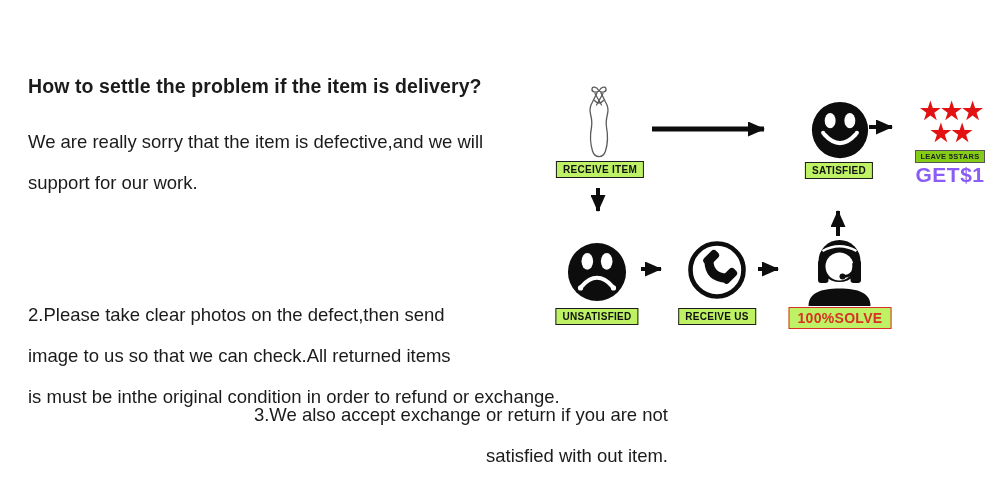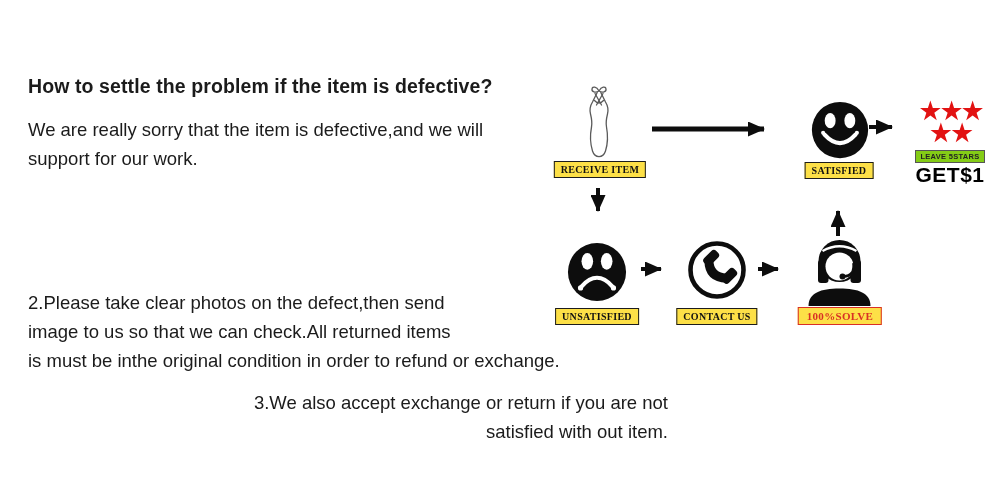--- a/index.html
+++ b/index.html
@@ -6,50 +6,50 @@
   #canvas{
     position:relative;width:1000px;height:495px;background:#ffffff;
     font-family:"Liberation Sans","DejaVu Sans",sans-serif;color:#1b1b1b;overflow:hidden;
   }
   
   .heading{
     position:absolute;left:28px;top:72px;width:560px;
     font-size:19.5px;font-weight:bold;line-height:29px;letter-spacing:.1px;
   }
   .para{position:absolute;left:28px;width:640px;font-size:18.5px;line-height:29px;}
-  .para div{white-space:nowrap;}
+  .para div{white-space:nowrap;margin-top:12px;}
   #p-intro{top:115px;}
   #p-1{top:214px;}
   #p-2{top:288px;}
   #p-3{top:388px;text-align:right;}
   
   .node-svg{position:absolute;}
   #arrow-layer{position:absolute;left:0;top:0;width:1000px;height:495px;pointer-events:none;}
   .tag{
     position:absolute;transform:translateX(-50%);
-    border:1.6px solid #1c1c1c;background:#fde047;color:#111;
+    border:1.6px solid #1c1c1c;background:#bef264;color:#111;
     font-size:10px;font-weight:bold;letter-spacing:.3px;
-    padding:2px 6px;white-space:nowrap;font-family:Liberation Serif, serif;
+    padding:2px 6px;white-space:nowrap;
   }
-  .tag.red{border-color:#d93025;color:#d93025;font-size:11px;padding:2px 8px;}
+  .tag.red{border-color:#d93025;color:#d93025;font-size:14px;padding:2px 8px;}
   #stars-block{position:absolute;left:914px;top:101px;width:72px;text-align:center;line-height:0;}
   .star-row{font-size:27px;line-height:21px;color:#e21212;letter-spacing:-3px;white-space:nowrap;}
   .star-row.second{margin-top:1px;}
   .mini-tag{
     display:inline-block;margin-top:6px;border:1.2px solid #555;background:#84cc16;
     font-size:7.5px;font-weight:bold;letter-spacing:.3px;padding:1.5px 4px;line-height:8px;color:#222;
   }
-  #reward-text{font-size:21px;font-weight:bold;line-height:22px;letter-spacing:.5px;color:#000000;margin-top:1px;}
+  #reward-text{font-size:21px;font-weight:bold;line-height:22px;letter-spacing:.5px;color:#8b5cf6;margin-top:1px;}
 </style>
 </head>
 <body>
 
 <div id="canvas">
 
-  <div class="heading">How to settle the problem if the item is defective?</div>
+  <div class="heading">How to settle the problem if the item is delivery?</div>
 
   <div class="para" id="p-intro">
     <div>We are really sorry that the item is defective,and we will</div>
     <div>support for our work.</div>
   </div>
 
   <div class="para" id="p-1">
   </div>
 
   <div class="para" id="p-2">
@@ -117,21 +117,21 @@
   <div class="tag" style="left:597px;top:308px">UNSATISFIED</div>
 
   <svg class="node-svg" style="left:687px;top:240px;width:60px;height:60px" viewBox="-30 -30 60 60">
     <circle cx="0" cy="0" r="26.5" fill="none" stroke="#0d0d0d" stroke-width="4.6"></circle>
     <g transform="rotate(45)">
       <rect x="-17.5" y="-13" width="9.5" height="17" rx="3.5" fill="#0d0d0d"></rect>
       <rect x="8" y="-13" width="9.5" height="17" rx="3.5" fill="#0d0d0d"></rect>
       <path d="M-12.5,-1 Q0,11 12.5,-1" stroke="#0d0d0d" stroke-width="9" fill="none"></path>
     </g>
   </svg>
-  <div class="tag" style="left:717px;top:308px">CONTACT US</div>
+  <div class="tag" style="left:717px;top:308px">RECEIVE US</div>
 
   <svg class="node-svg" style="left:806px;top:240px;width:67px;height:66px" viewBox="-33 -30 66 66">
     <circle cx="0" cy="-9" r="21" fill="#0d0d0d"></circle>
     <rect x="-21.5" y="-10" width="10.5" height="23" rx="3" fill="#0d0d0d"></rect>
     <rect x="11" y="-10" width="10.5" height="23" rx="3" fill="#0d0d0d"></rect>
     <ellipse cx="0" cy="-3.5" rx="14" ry="14" fill="#fff"></ellipse>
     <path d="M-17,-19 Q0,-28.5 17,-19" stroke="#fff" stroke-width="2.4" fill="none"></path>
     <path d="M14,-7 Q15.5,6 4,6.5" stroke="#0d0d0d" stroke-width="2.6" fill="none"></path>
     <circle cx="3" cy="6.5" r="3" fill="#0d0d0d"></circle>
     <path d="M-31,36 C-31,23 -19,18.5 0,18.5 C19,18.5 31,23 31,36 Z" fill="#0d0d0d"></path>

